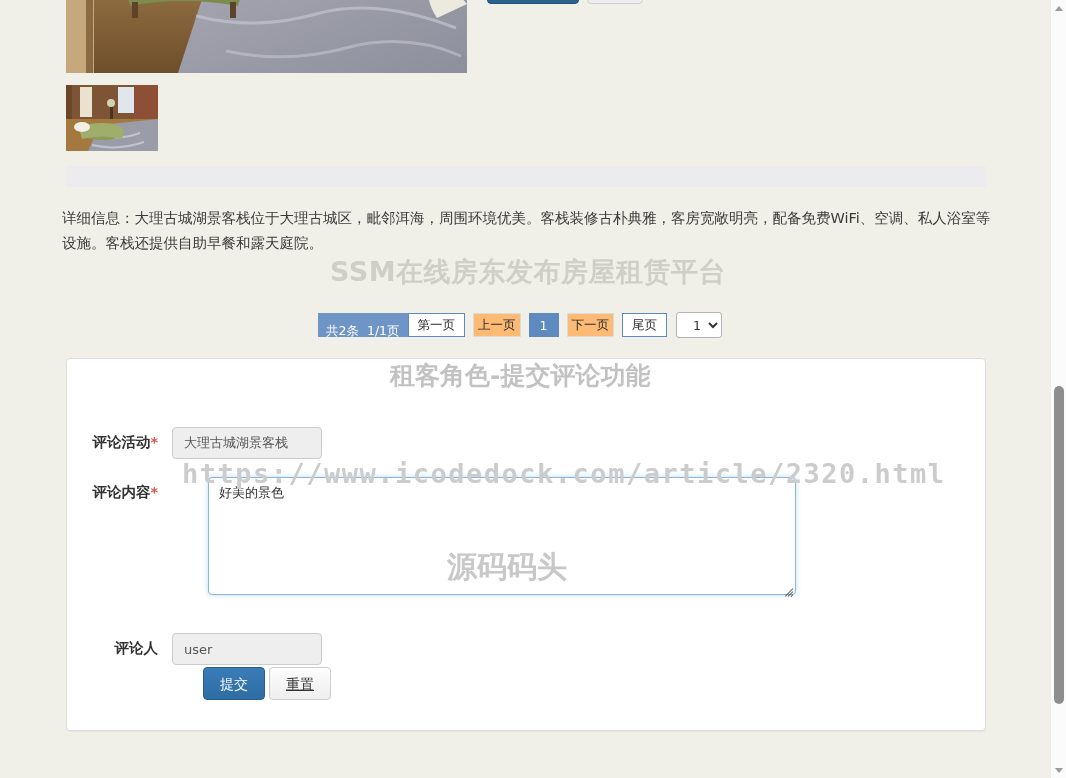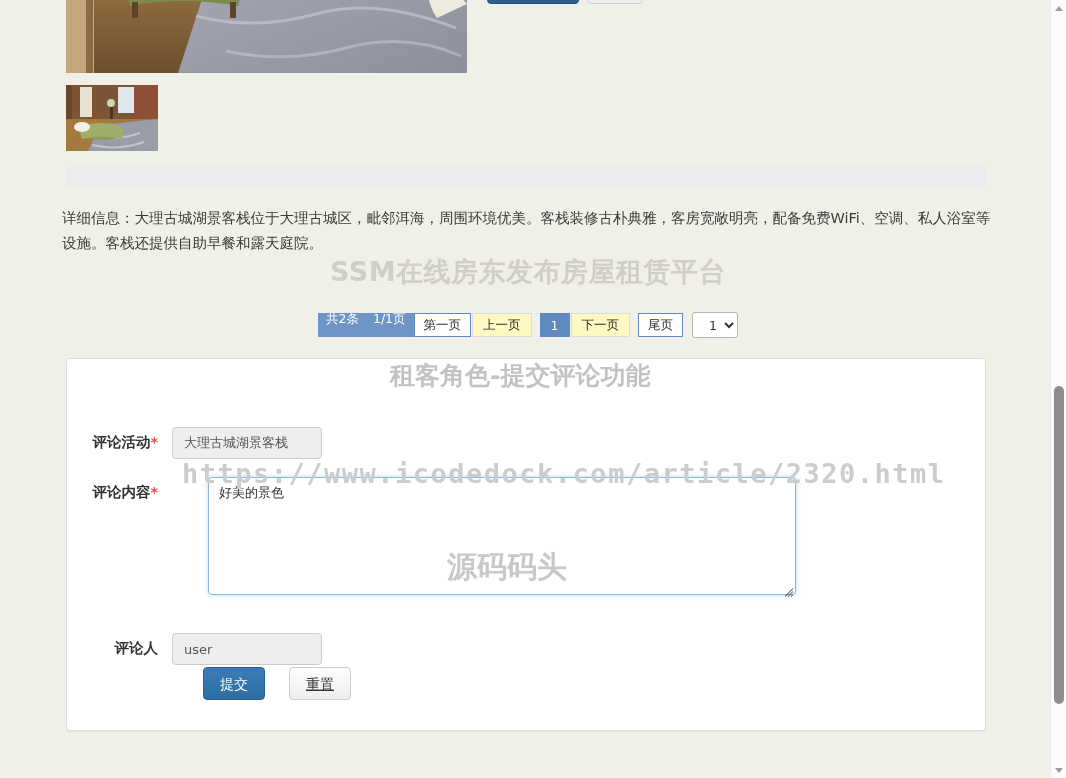--- a/index.html
+++ b/index.html
@@ -93,42 +93,42 @@
     display: flex;
     align-items: stretch;
     height: 24px;
     font-size: 12.5px;
     font-family: "DejaVu Sans", "Liberation Sans", sans-serif;
   }
   .pg-info {
     background: #6f94c6;
     color: #fff;
     display: flex;
-    align-items: flex-start;
+    align-items: flex-end;
     padding: 0 8px;
-    gap: 14px;
+    gap: 8px;
     white-space: nowrap;
     line-height: 1;
   }
   .pg-box {
     background: #fff;
     border: 1px solid #5f8ac0;
     color: #2b2b2b;
     display: flex; align-items: center; justify-content: center;
     padding: 0 9px;
     margin-left: 0px;
     white-space: nowrap;
   }
   .pg-flat {
-    background: #fef9c3;
+    background: #fdba74;
     color: #2b2b2b;
     border: 1px solid #dcdcdc;
     display: flex; align-items: center; justify-content: center;
-    padding: 0 10px;
-    margin-left: 1px;
+    padding: 0 4px;
+    margin-left: 8px;
     white-space: nowrap;
   }
   .pg-current {
     background: #5f8ac0;
     color: #fff;
     border: 1px solid #5f8ac0;
     display: flex; align-items: center; justify-content: center;
     padding: 0 10px;
     margin-left: 8px;
     min-width: 20px;
@@ -224,21 +224,21 @@
   }
   .resize-grip i {
     position: absolute;
     right: 1px;
     height: 1px;
     background: #5b5b5b;
     transform-origin: right center;
     transform: rotate(-45deg);
   }
 
-  .btn-row { position: absolute; left: 203px; top: 667px; display: flex; gap: 24px; align-items: flex-end; }
+  .btn-row { position: absolute; left: 203px; top: 667px; display: flex; gap: 4px; align-items: flex-end; }
   .btn {
     height: 33px;
     border-radius: 4px;
     font-size: 14px;
     padding: 0 16px;
     cursor: pointer;
     font-family: "DejaVu Sans", "Liberation Sans", sans-serif;
     display: flex; align-items: center; justify-content: center;
     line-height: 1;
   }

